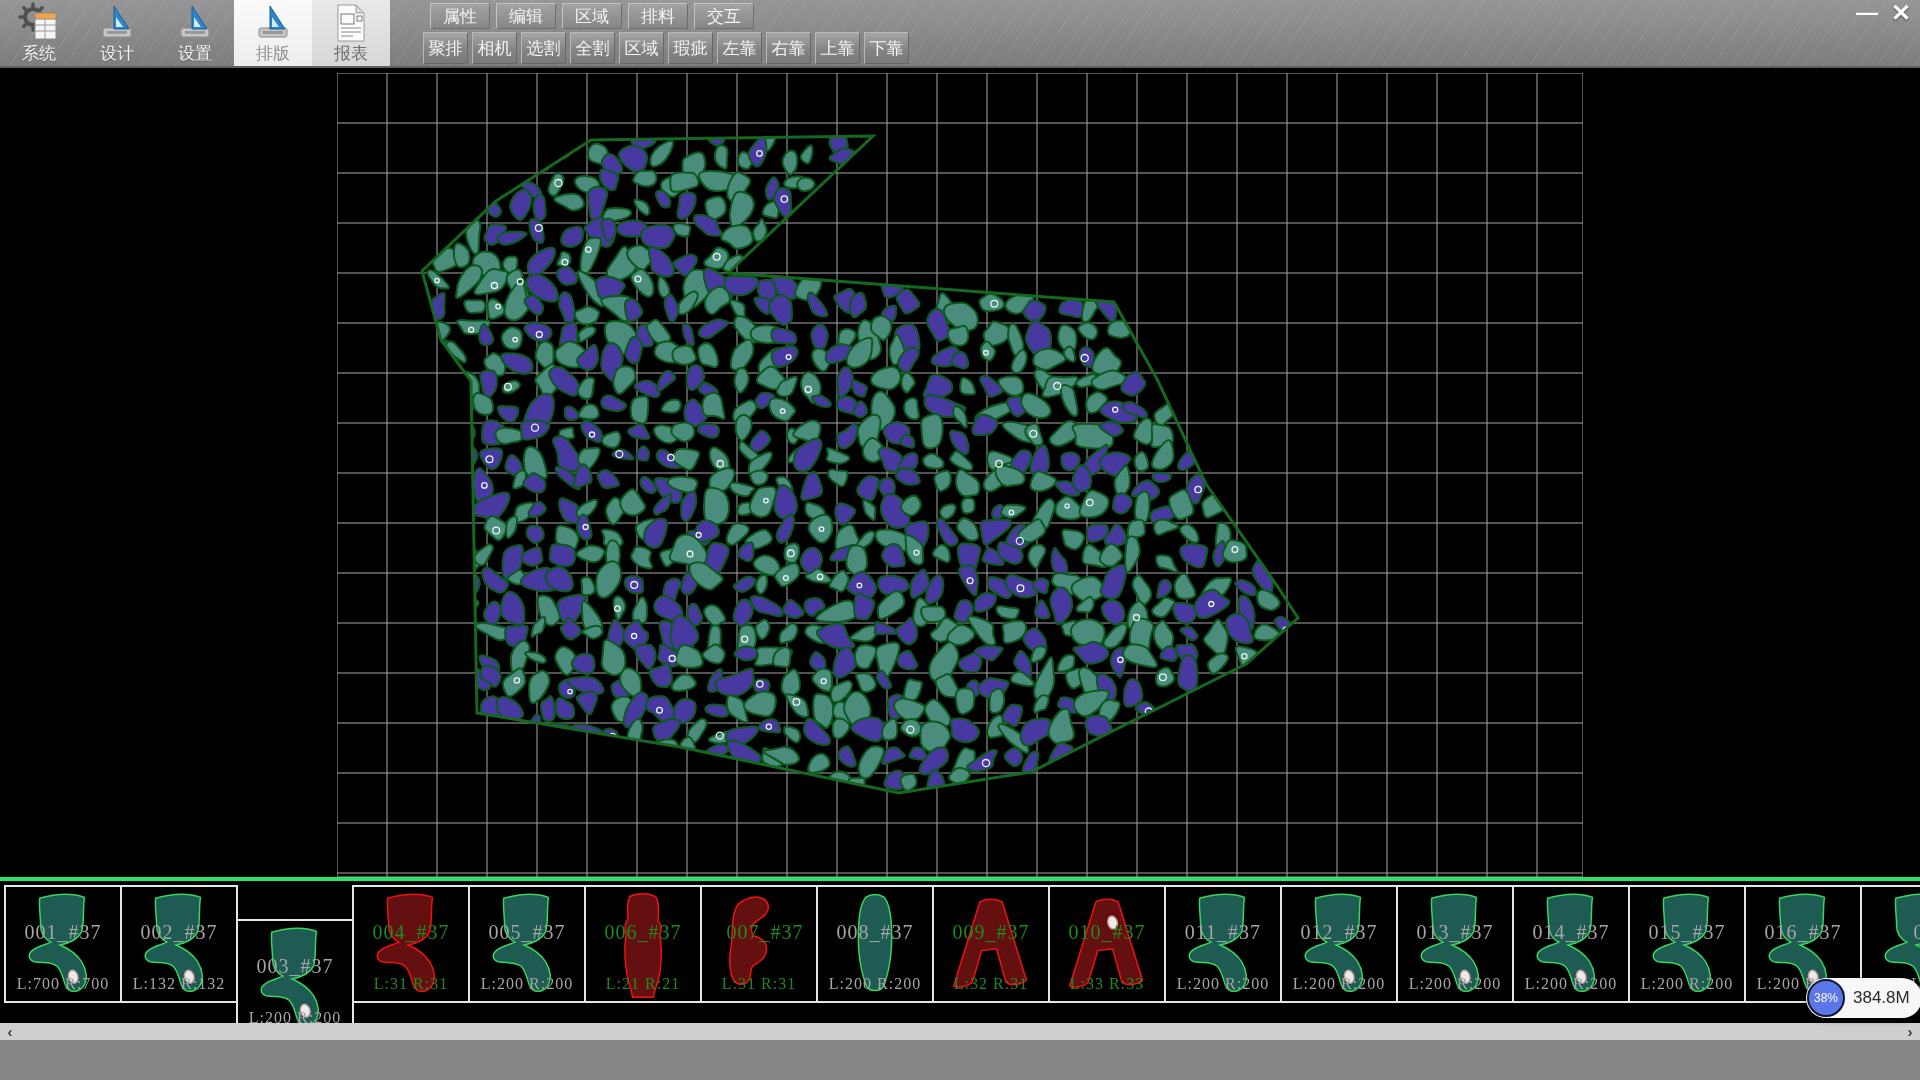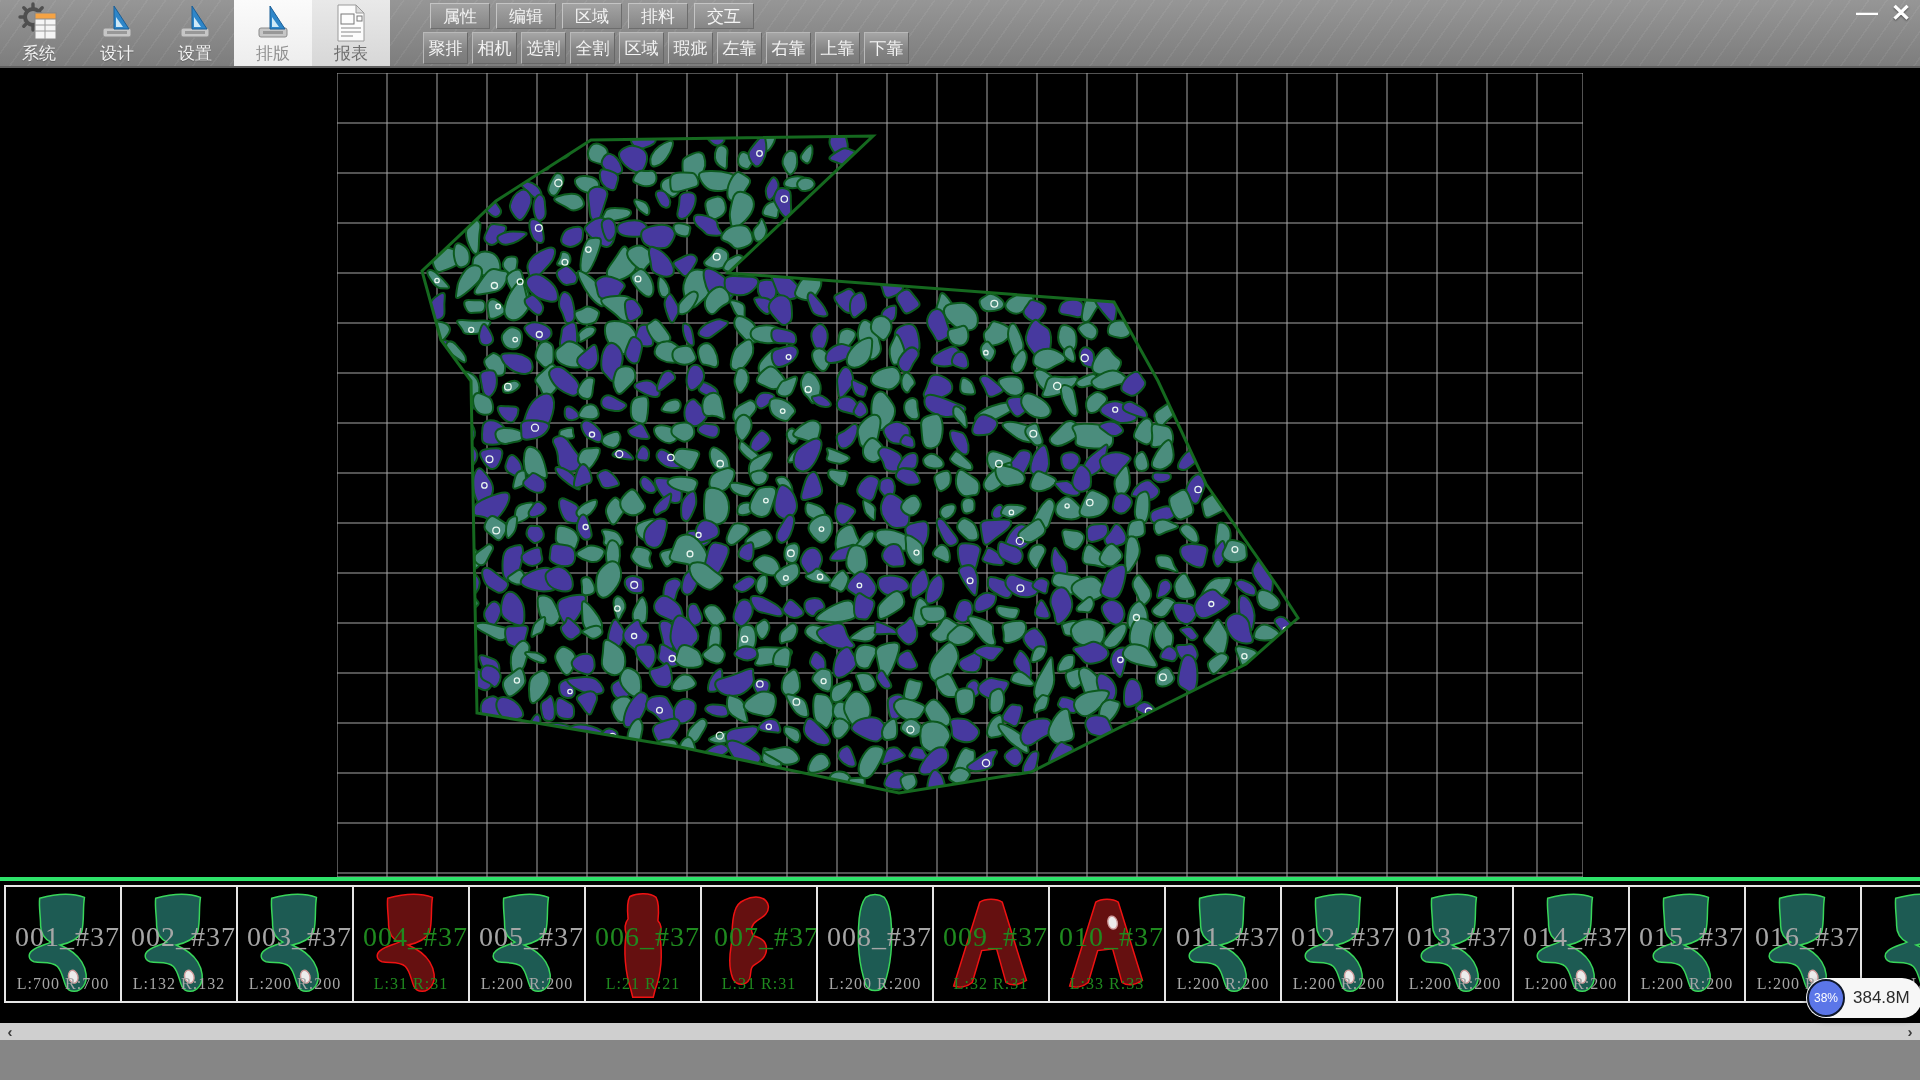--- a/index.html
+++ b/index.html
@@ -47,22 +47,22 @@
 
   
   #green-line{position:absolute;left:0;top:877px;width:1920px;height:4px;}
 
   
   #strip{position:absolute;left:0;top:885px;width:1920px;height:118px;display:flex;}
   .cell{position:relative;flex:0 0 118px;width:118px;height:118px;background:#000;
     border:2px solid #e6e6e6;margin-left:-2px;overflow:hidden;}
   .cell:first-child{margin-left:4px;}
   .cell svg{position:absolute;left:4px;top:2px;}
-  .cell .pid{position:absolute;left:0;right:0;top:34px;text-align:right;
-    font-family:"Liberation Serif",serif;font-size:28px;letter-spacing:1px;z-index:3;}
+  .cell .pid{position:absolute;left:0;right:0;top:34px;text-align:center;
+    font-family:"Liberation Serif",serif;font-size:20px;letter-spacing:1px;z-index:3;}
   .cell .plr{position:absolute;left:0;right:0;bottom:8px;text-align:center;
     font-family:"Liberation Serif",serif;font-size:16px;letter-spacing:1px;z-index:3;}
 
   
   #mem-badge{position:absolute;left:1806px;top:978px;height:40px;min-width:110px;z-index:20;
     background:#f7f7f7;border-radius:20px;display:flex;align-items:center;
     box-shadow:0 2px 6px rgba(0,0,0,.45);padding-right:12px;}
   #mem-circle{width:38px;height:38px;border-radius:50%;margin-left:1px;
     display:flex;align-items:center;justify-content:center;
     color:#fff;font-size:12px;border:2px solid #0f172a;}
@@ -1049,21 +1049,21 @@
         <div class="plr" style="color: rgb(166, 166, 166);">L:700 R:700</div>
       </div>
       <div class="cell" style="border-color: rgb(230, 230, 230);">
         <svg width="106" height="112" viewBox="0 0 100 120">
           <path d="M25,10 C42,5 60,4 73,9 C71,21 73,34 70,46 C66,54 57,58 47,60 C56,64 65,70 70,78 C75,86 77,97 72,104 C67,111 57,112 53,104 C50,97 49,88 44,83 C37,77 27,80 19,78 C13,76 12,70 17,66 C23,61 31,60 37,57 C30,53 26,47 26,39 C26,29 24,19 25,10 Z" fill="#1d5b53" stroke="#39d65a" stroke-width="1.6"></path>
           <ellipse cx="61" cy="94" rx="5" ry="7" fill="#ececec" stroke="#d09b9b" stroke-width="1.5" transform="rotate(-15 61 94)"></ellipse>
         </svg>
         <div class="pid" style="color: rgb(166, 166, 166);">002_#37</div>
         <div class="plr" style="color: rgb(166, 166, 166);">L:132 R:132</div>
       </div>
-      <div class="cell" style="border-color: rgb(230, 230, 230);">
+      <div class="cell" style="border-color: rgb(230, 230, 230); margin-top: 34px;">
         <svg width="106" height="112" viewBox="0 0 100 120">
           <path d="M25,10 C42,5 60,4 73,9 C71,21 73,34 70,46 C66,54 57,58 47,60 C56,64 65,70 70,78 C75,86 77,97 72,104 C67,111 57,112 53,104 C50,97 49,88 44,83 C37,77 27,80 19,78 C13,76 12,70 17,66 C23,61 31,60 37,57 C30,53 26,47 26,39 C26,29 24,19 25,10 Z" fill="#1d5b53" stroke="#39d65a" stroke-width="1.6"></path>
           <ellipse cx="61" cy="94" rx="5" ry="7" fill="#ececec" stroke="#d09b9b" stroke-width="1.5" transform="rotate(-15 61 94)"></ellipse>
         </svg>
         <div class="pid" style="color: rgb(166, 166, 166);">003_#37</div>
         <div class="plr" style="color: rgb(166, 166, 166);">L:200 R:200</div>
       </div>
       <div class="cell" style="border-color: rgb(230, 230, 230);">
         <svg width="106" height="112" viewBox="0 0 100 120">
           <path d="M25,10 C42,5 60,4 73,9 C71,21 73,34 70,46 C66,54 57,58 47,60 C56,64 65,70 70,78 C75,86 77,97 72,104 C67,111 57,112 53,104 C50,97 49,88 44,83 C37,77 27,80 19,78 C13,76 12,70 17,66 C23,61 31,60 37,57 C30,53 26,47 26,39 C26,29 24,19 25,10 Z" fill="#651010" stroke="#ef1212" stroke-width="1.6"></path>

